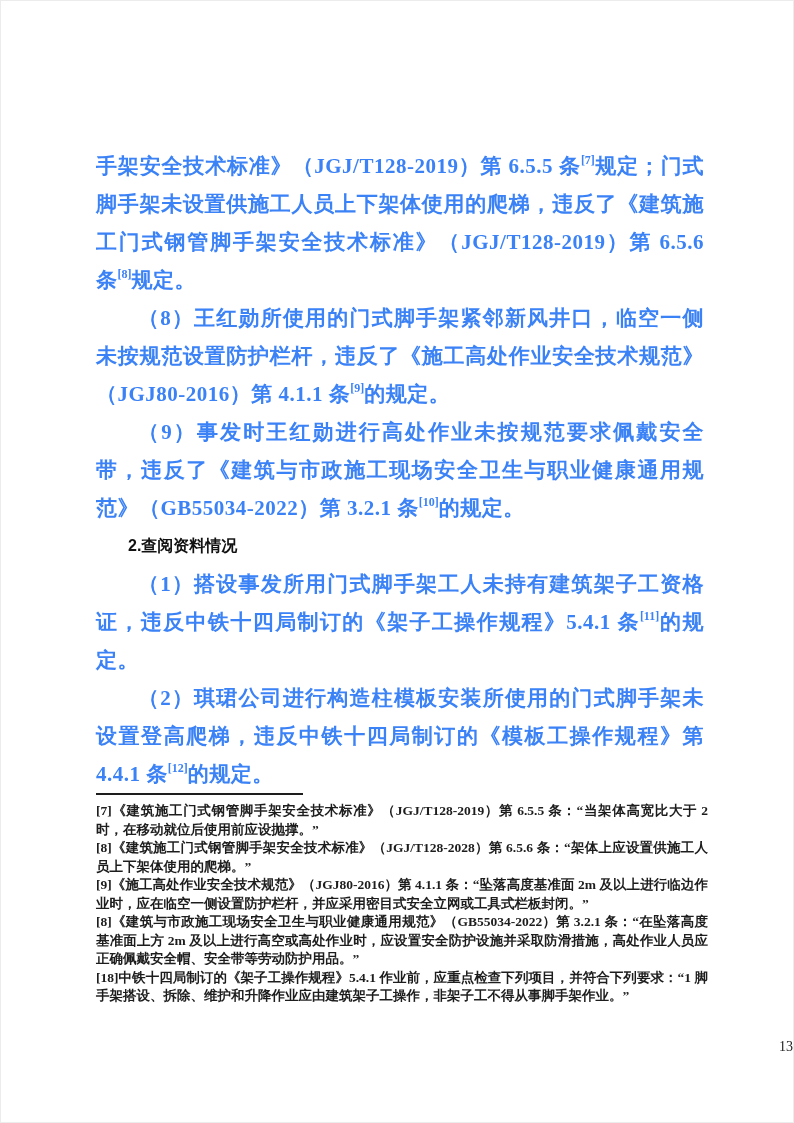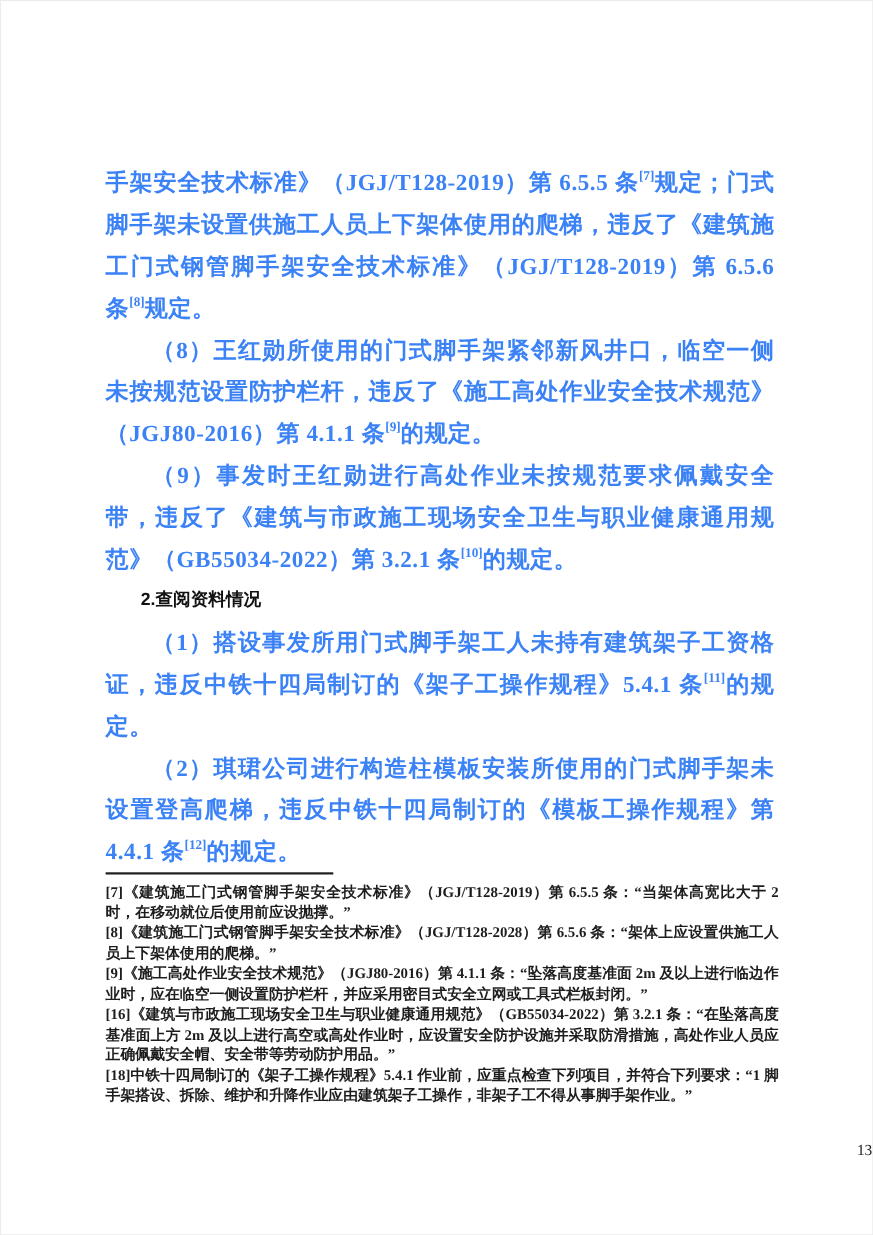--- a/index.html
+++ b/index.html
@@ -82,17 +82,17 @@
       <p class="para indent"><span>（9）事发时王红勋进行高处作业未按规范要求佩戴安全带，违反了《建筑与市政施工现场安全卫生与职业健康通用规范》（GB55034-2022）第 3.2.1 条</span><sup>[10]</sup><span>的规定。</span></p>
       <p class="heading"><span>2.查阅资料情况</span></p>
       <p class="para indent"><span>（1）搭设事发所用门式脚手架工人未持有建筑架子工资格证，违反中铁十四局制订的《架子工操作规程》5.4.1 条</span><sup>[11]</sup><span>的规定。</span></p>
       <p class="para indent"><span>（2）琪珺公司进行构造柱模板安装所使用的门式脚手架未设置登高爬梯，违反中铁十四局制订的《模板工操作规程》第 4.4.1 条</span><sup>[12]</sup><span>的规定。</span></p>
     </div>
   <div class="footnote-sep"></div>
   <div class="footnotes">
       <p class="footnote">[7]《建筑施工门式钢管脚手架安全技术标准》（JGJ/T128-2019）第 6.5.5 条：“当架体高宽比大于 2 时，在移动就位后使用前应设抛撑。”</p>
       <p class="footnote">[8]《建筑施工门式钢管脚手架安全技术标准》（JGJ/T128-2028）第 6.5.6 条：“架体上应设置供施工人员上下架体使用的爬梯。”</p>
       <p class="footnote">[9]《施工高处作业安全技术规范》（JGJ80-2016）第 4.1.1 条：“坠落高度基准面 2m 及以上进行临边作业时，应在临空一侧设置防护栏杆，并应采用密目式安全立网或工具式栏板封闭。”</p>
-      <p class="footnote">[16]《建筑与市政施工现场安全卫生与职业健康通用规范》（GB55034-2022）第 3.2.1 条：“在坠落高度基准面上方 2m 及以上进行高空或高处作业时，应设置安全防护设施并采取防滑措施，高处作业人员应正确佩戴安全帽、安全带等劳动防护用品。”</p>
+      <p class="footnote">[8]《建筑与市政施工现场安全卫生与职业健康通用规范》（GB55034-2022）第 3.2.1 条：“在坠落高度基准面上方 2m 及以上进行高空或高处作业时，应设置安全防护设施并采取防滑措施，高处作业人员应正确佩戴安全帽、安全带等劳动防护用品。”</p>
       <p class="footnote">[18]中铁十四局制订的《架子工操作规程》5.4.1 作业前，应重点检查下列项目，并符合下列要求：“1 脚手架搭设、拆除、维护和升降作业应由建筑架子工操作，非架子工不得从事脚手架作业。”</p>
     </div>
   <div class="page-number">13</div>
 </div>
 
 </body></html>

